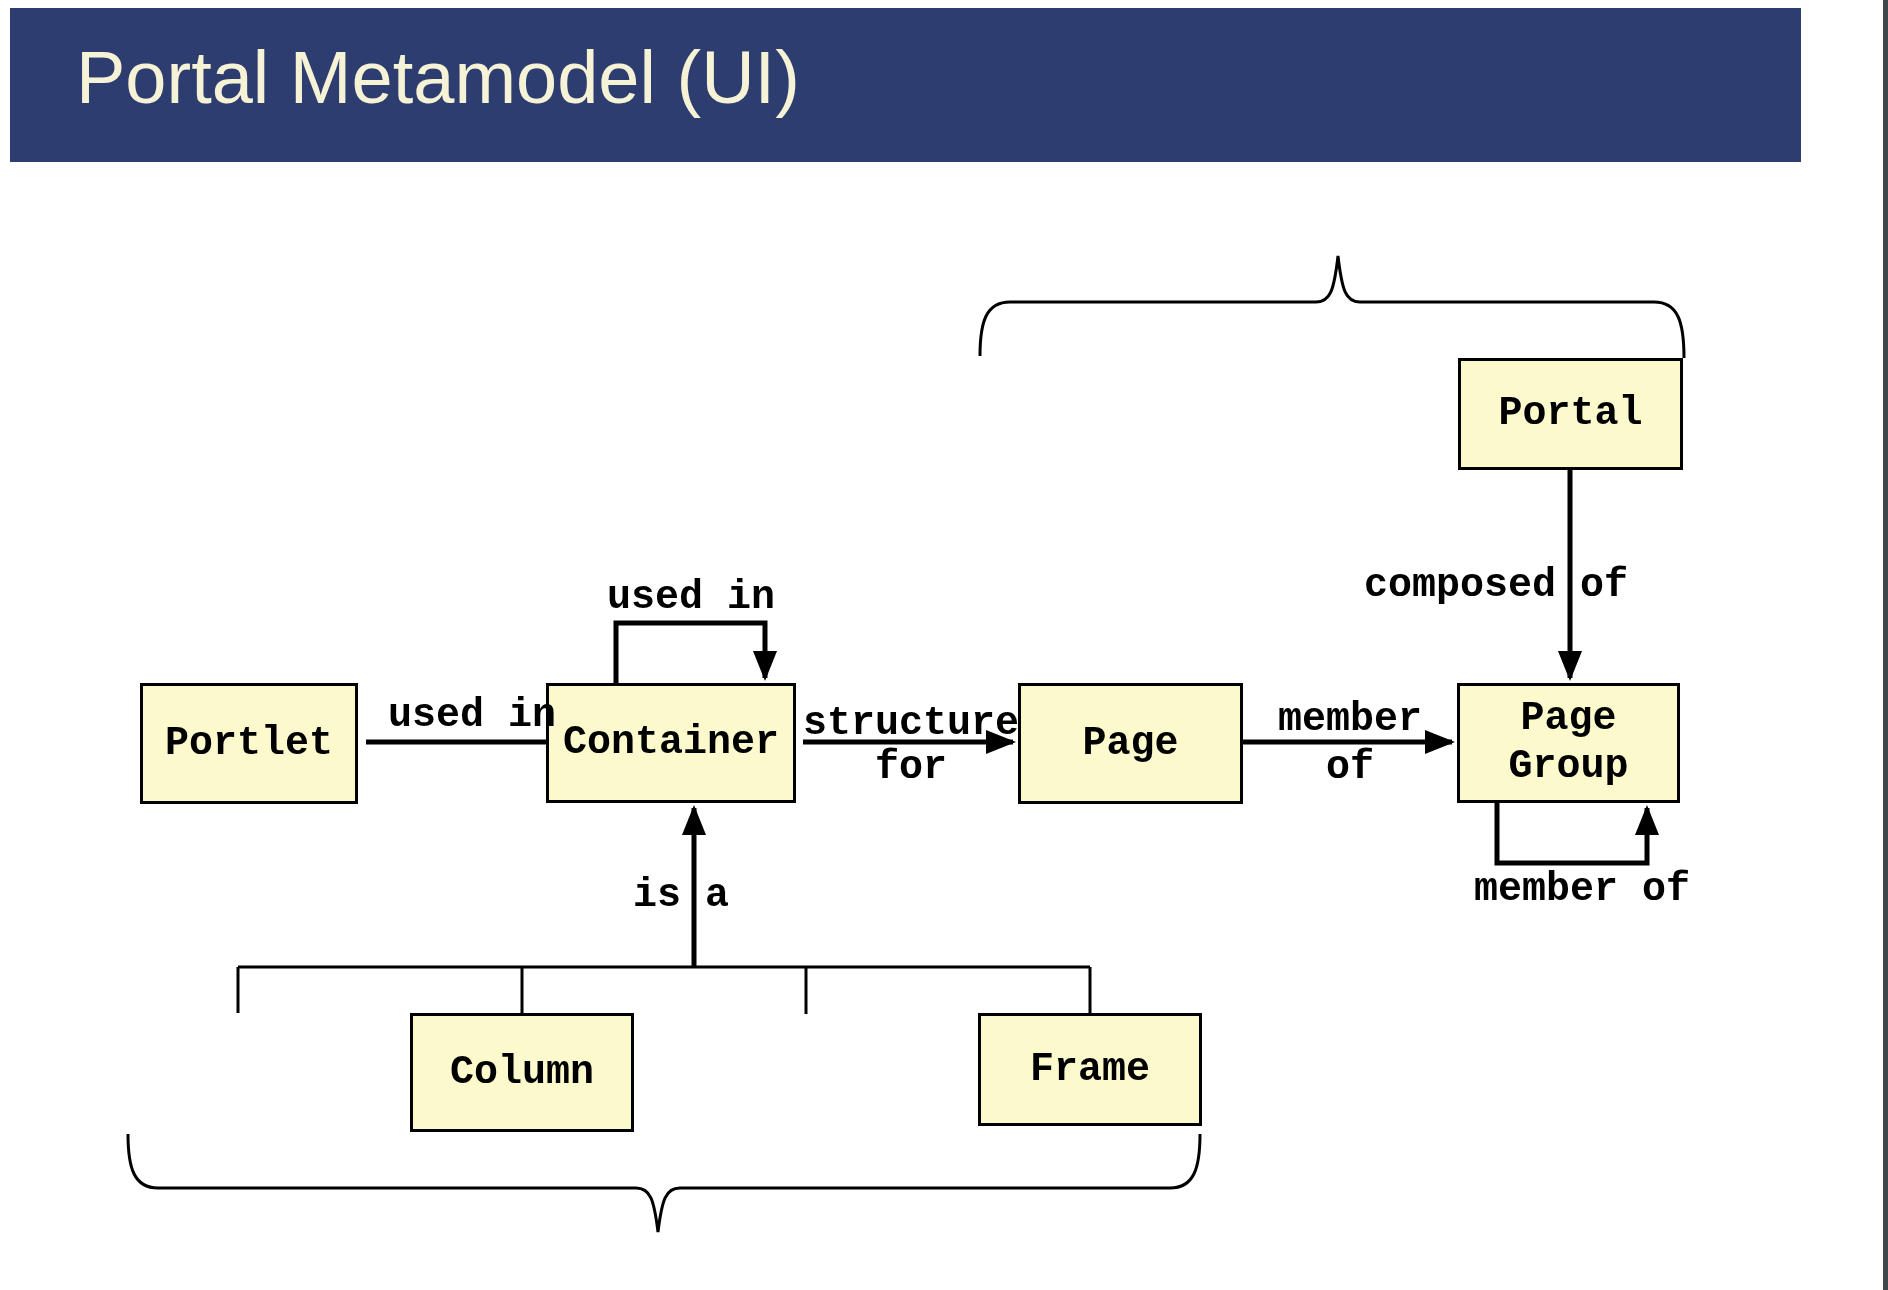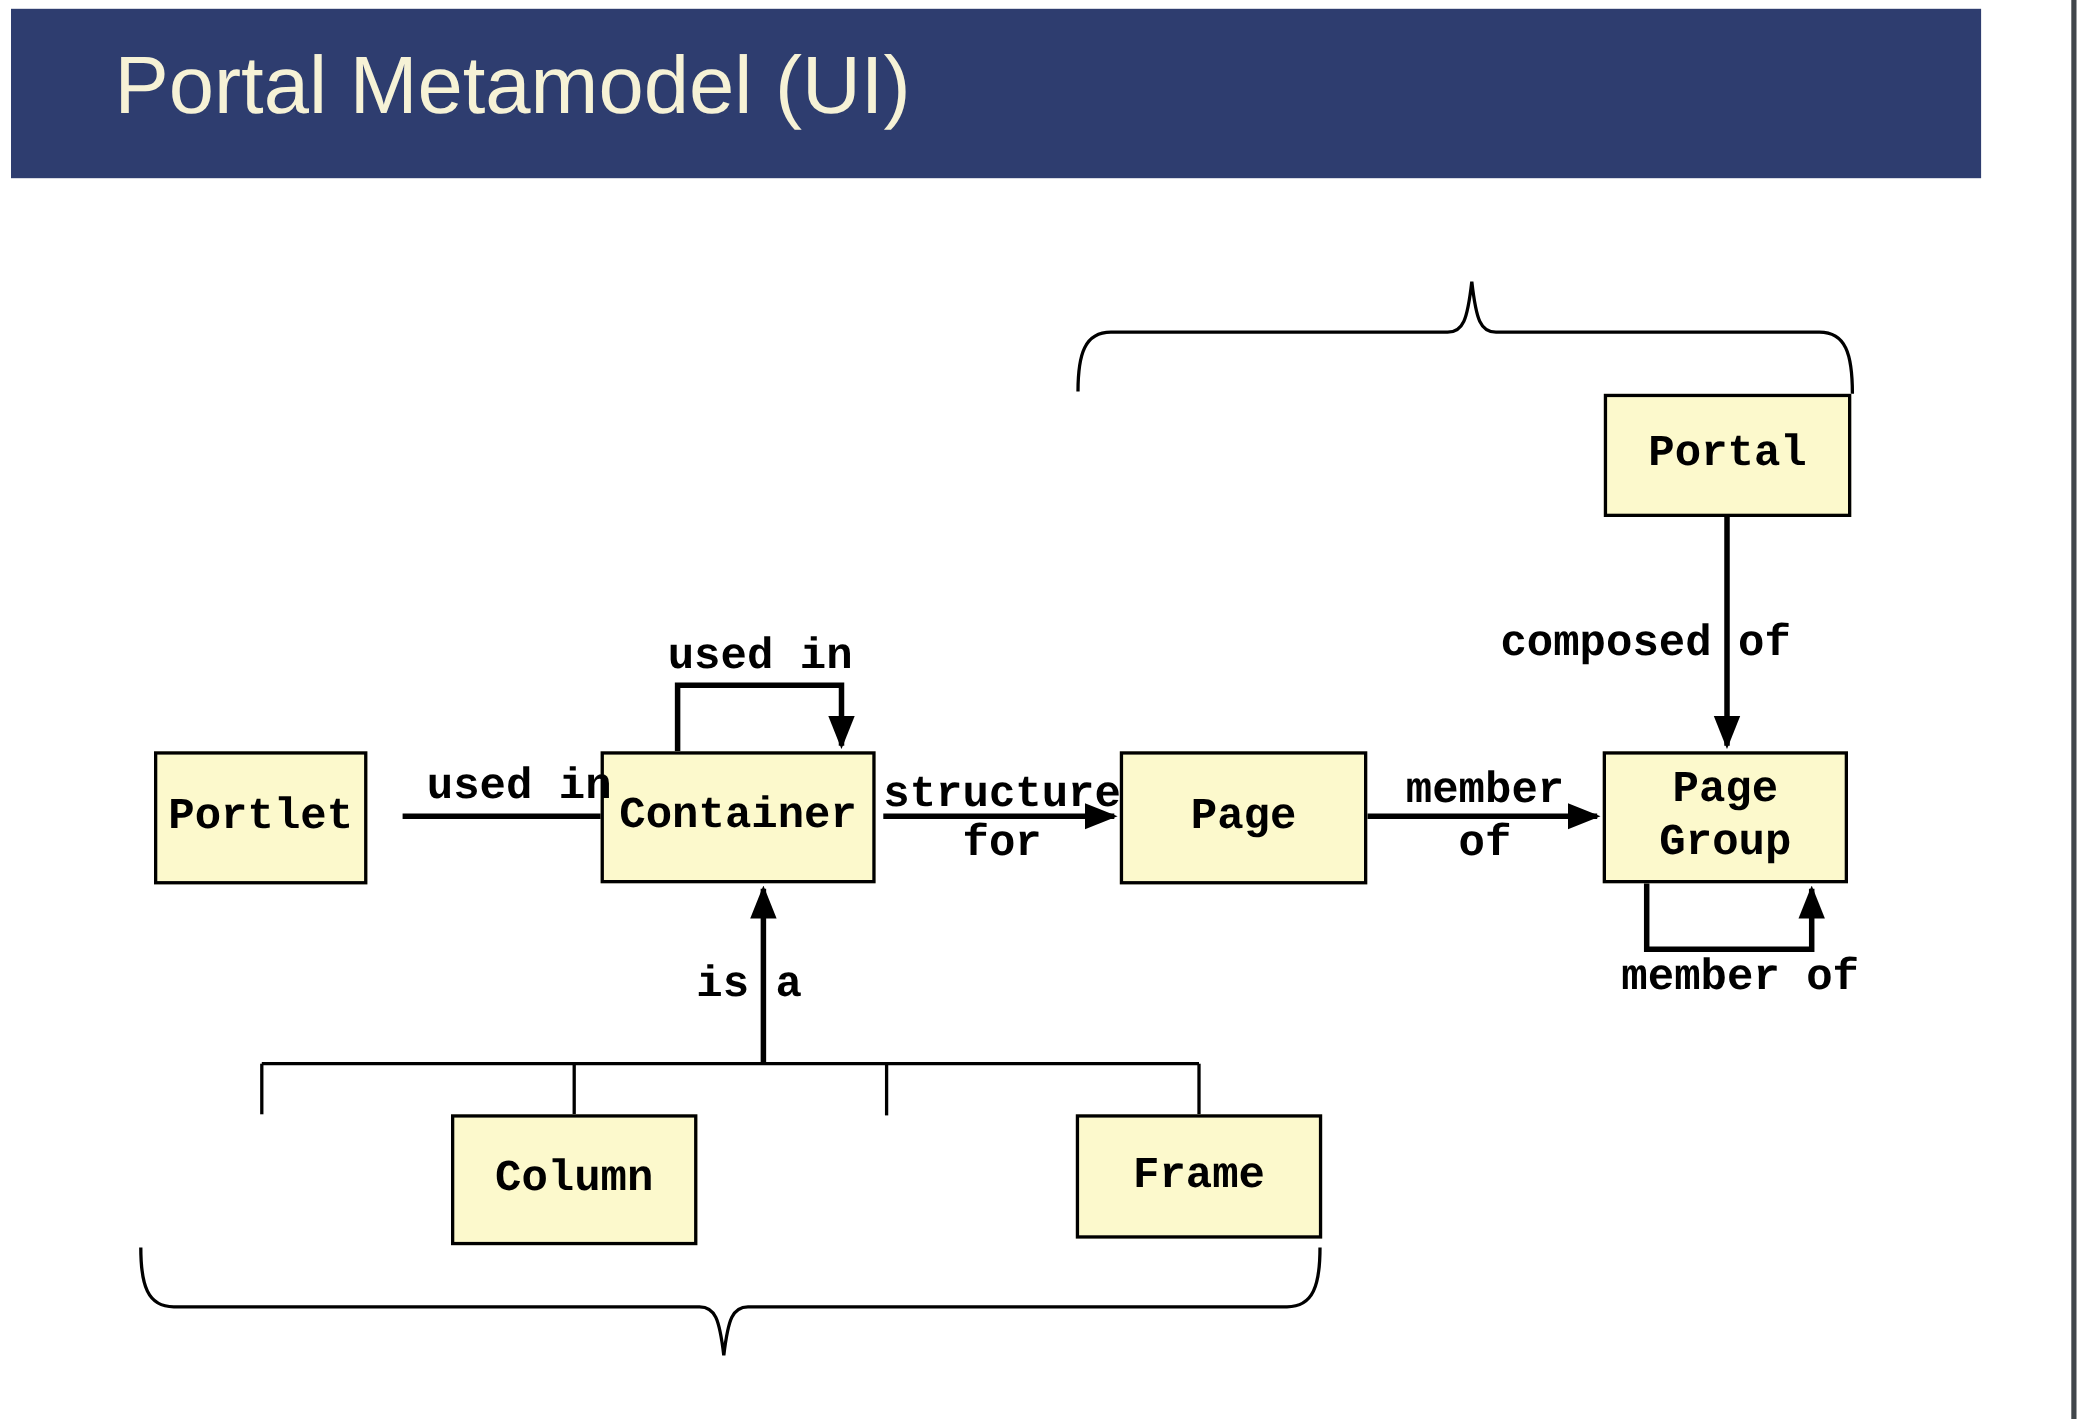--- a/index.html
+++ b/index.html
@@ -4,21 +4,21 @@
 <style>
   :root{
     --header-bg:#2e3d6f; --header-text:#f6f2d6; --node-fill:#fcf9cc;
     --line:#000000; --edge-line:#41464b; --page-bg:#ffffff;
   }
   html,body{margin:0;padding:0;background:#fff;}
   .slide{position:relative;width:1888px;height:1290px;background:var(--page-bg);
          overflow:hidden;font-family:"Liberation Sans",sans-serif;}
   .header{position:absolute;left:10px;top:8px;width:1791px;height:154px;
           background:var(--header-bg);display:flex;align-items:center;
-          padding-left:94px;box-sizing:border-box;}
+          padding-left:66px;box-sizing:border-box;}
   .title{color:var(--header-text);font-size:74px;font-weight:400;
          letter-spacing:0px;transform:translateY(-8px);}
   .right-edge{position:absolute;right:0;top:0;width:5px;height:1290px;
               background:var(--edge-line);}
   .diagram{position:absolute;inset:0;}
   svg.wires{position:absolute;left:0;top:0;}
   svg.wires path{stroke:var(--line);fill:none;}
   svg.wires path.arrow{stroke-width:5px;}
   svg.wires path.tree{stroke-width:3px;}
   svg.wires path.brace{stroke-width:3px;}
@@ -60,21 +60,21 @@
       <path class="tree" d="M238,967 L1090,967"></path>
       <path class="tree" d="M238,967 L238,1013"></path>
       <path class="tree" d="M522,967 L522,1013"></path>
       <path class="tree" d="M806,967 L806,1014"></path>
       <path class="tree" d="M1090,967 L1090,1013"></path>
 
       <path class="brace" d="M980,356 C980,322 986,302 1010,302 L1316,302 C1330,302 1334,291 1338,256 C1342,291 1346,302 1360,302 L1654,302 C1678,302 1684,322 1684,358"></path>
       <path class="brace" d="M128,1134 C128,1168 134,1188 158,1188 L636,1188 C650,1188 654,1199 658,1232 C662,1199 666,1188 680,1188 L1170,1188 C1194,1188 1200,1168 1200,1134"></path>
     </svg>
 
-    <div class="node" style="left:140px;top:683px;width:194px;height:121px">
+    <div class="node" style="left:140px;top:683px;width:218px;height:121px">
       <span>Portlet</span>
     </div>
     <div class="node" style="left:546px;top:683px;width:250px;height:120px">
       <span>Container</span>
     </div>
     <div class="node" style="left:1018px;top:683px;width:225px;height:121px">
       <span>Page</span>
     </div>
     <div class="node" style="left:1457px;top:683px;width:223px;height:120px">
       <span>Page</span>

